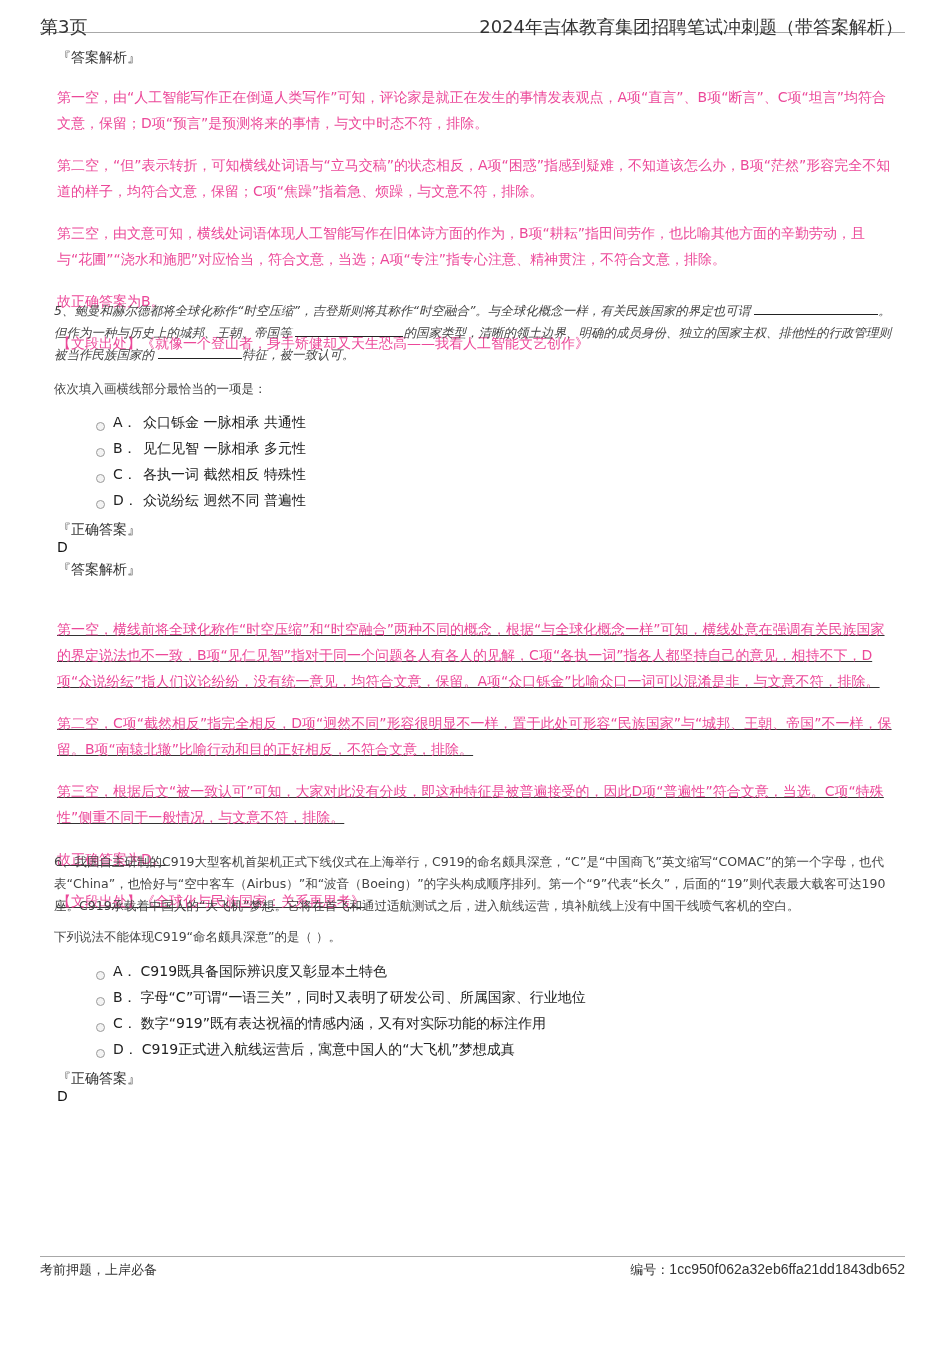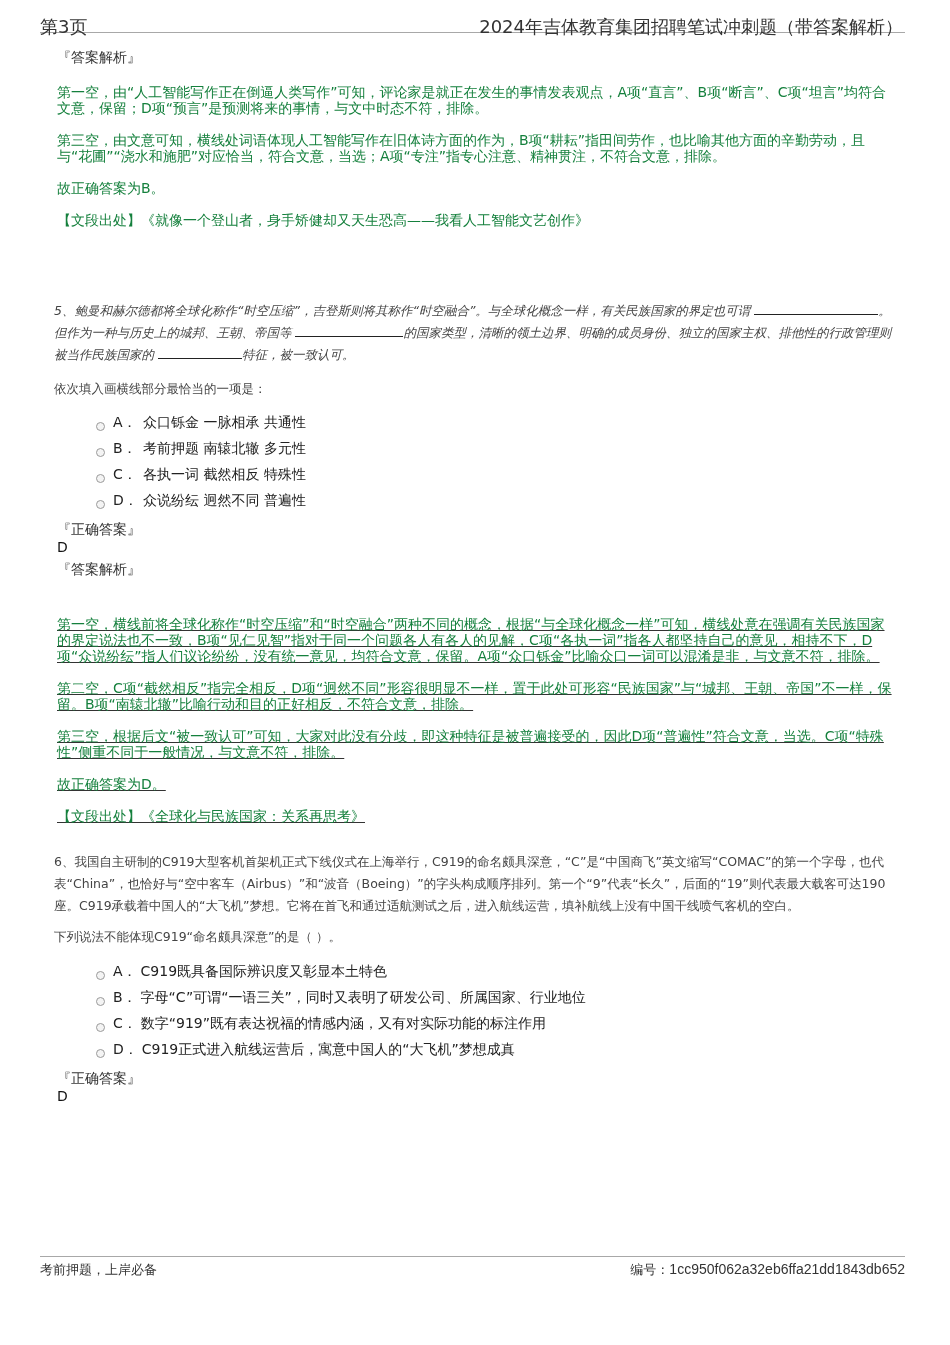--- a/index.html
+++ b/index.html
@@ -18,21 +18,21 @@
   .footer {
     position: absolute; left: 40px; top: 1256px; width: 865px;
     border-top: 1px solid #a8a8a8; font-size: 13px; color: #333;
   }
   .footer .left { position: absolute; left: 0; top: 4px; }
   .footer .right { position: absolute; right: 0; top: 4px; }
   .footer .code { font-family: "Liberation Sans", sans-serif; font-size: 14px; }
 
   .content { position: absolute; left: 57px; top: 40px; width: 838px; }
   .tag { font-size: 14px; color: #333; line-height: 22px; }
-  .para { font-size: 14px; line-height: 16px; margin: 0; color: #15803d; }
+  .para { font-size: 14px; line-height: 26px; margin: 0; color: #ec4899; }
   .sp18 { margin-top: 16px; }
 
   .q { position: absolute; left: 54px; width: 845px; font-size: 12.5px; line-height: 22px; color: #444; }
   .blank { display: inline-block; border-bottom: 1px solid #222; height: 12px; vertical-align: baseline; }
 
   .options { position: absolute; left: 96px; }
   .opt { height: 26px; display: flex; align-items: center; font-size: 14px; color: #222; }
   .radio {
     width: 9px; height: 9px; border-radius: 50%;
     border: 1px solid #9a9a9a; background: #f4f4f4;
@@ -48,20 +48,21 @@
 <body>
 
 <div class="header">
   <span class="left">第3页</span>
   <span class="right">2024年吉体教育集团招聘笔试冲刺题（带答案解析）</span>
 </div>
 
 <div class="content" style="top:46px;">
   <div class="tag">『答案解析』</div>
   <p class="para sp18">第一空，由“人工智能写作正在倒逼人类写作”可知，评论家是就正在发生的事情发表观点，A项“直言”、B项“断言”、C项“坦言”均符合文意，保留；D项“预言”是预测将来的事情，与文中时态不符，排除。</p>
+  <p class="para sp18">第二空，“但”表示转折，可知横线处词语与“立马交稿”的状态相反，A项“困惑”指感到疑难，不知道该怎么办，B项“茫然”形容完全不知道的样子，均符合文意，保留；C项“焦躁”指着急、烦躁，与文意不符，排除。</p>
   <p class="para sp18">第三空，由文意可知，横线处词语体现人工智能写作在旧体诗方面的作为，B项“耕耘”指田间劳作，也比喻其他方面的辛勤劳动，且与“花圃”“浇水和施肥”对应恰当，符合文意，当选；A项“专注”指专心注意、精神贯注，不符合文意，排除。</p>
   <p class="para sp18">故正确答案为B。</p>
   <p class="para sp18">【文段出处】《就像一个登山者，身手矫健却又天生恐高——我看人工智能文艺创作》</p>
 </div>
 
 <div class="q" style="top:300px;font-style:italic;">
   <span>5、鲍曼和赫尔德都将全球化称作“时空压缩”，吉登斯则将其称作“时空融合”。与全球化概念一样，有关民族国家的界定也可谓</span>
   <span class="blank" style="width:110px;"></span><span class="blank" style="width:14px;"></span><span>。但作为一种与历史上的城邦、王朝、帝国等</span>
   <span class="blank" style="width:108px;"></span><span>的国家类型，清晰的领土边界、明确的成员身份、独立的国家主权、排他性的行政管理则被当作民族国家的</span>
   <span class="blank" style="width:84px;"></span><span>特征，被一致认可。</span>
@@ -70,21 +71,21 @@
 
 <div class="options" style="top:410px;">
   <div class="opt">
     <span class="radio"></span>
     <span class="letter">A．</span>
     <span>众口铄金 一脉相承 共通性</span>
   </div>
   <div class="opt">
     <span class="radio"></span>
     <span class="letter">B．</span>
-    <span>考前押题 南辕北辙 多元性</span>
+    <span>见仁见智 一脉相承 多元性</span>
   </div>
   <div class="opt">
     <span class="radio"></span>
     <span class="letter">C．</span>
     <span>各执一词 截然相反 特殊性</span>
   </div>
   <div class="opt">
     <span class="radio"></span>
     <span class="letter">D．</span>
     <span>众说纷纭 迥然不同 普遍性</span>

